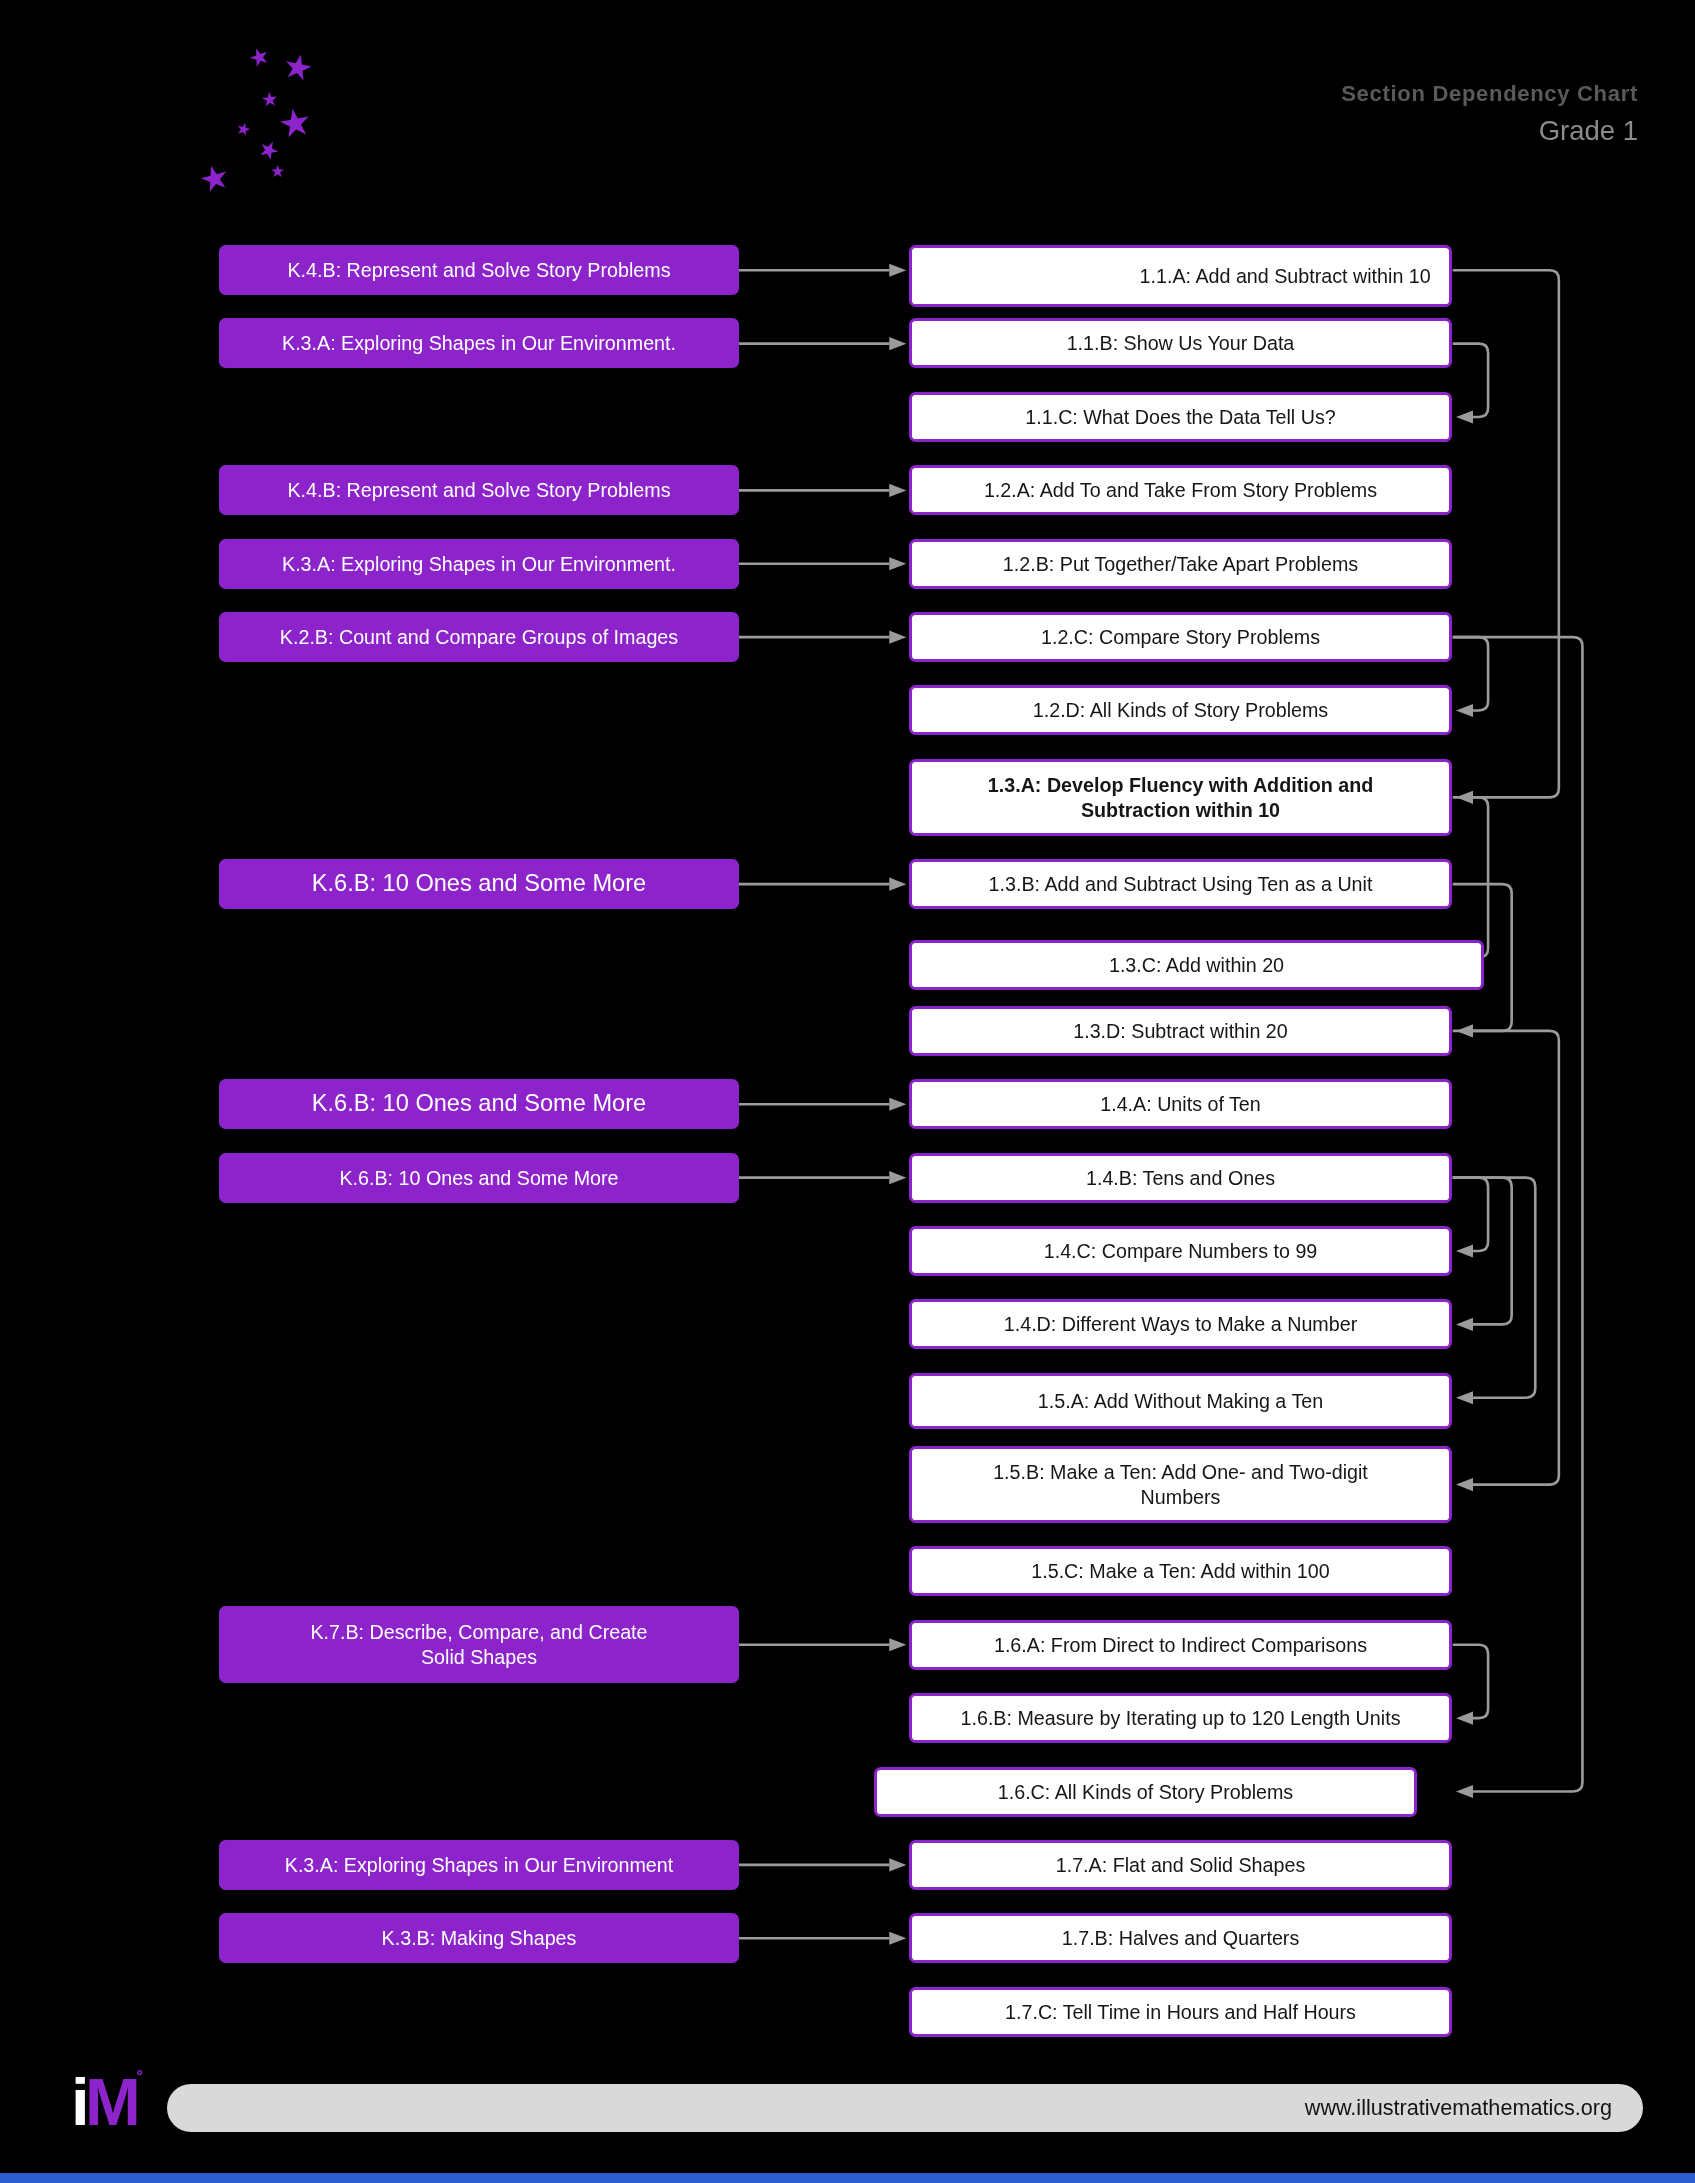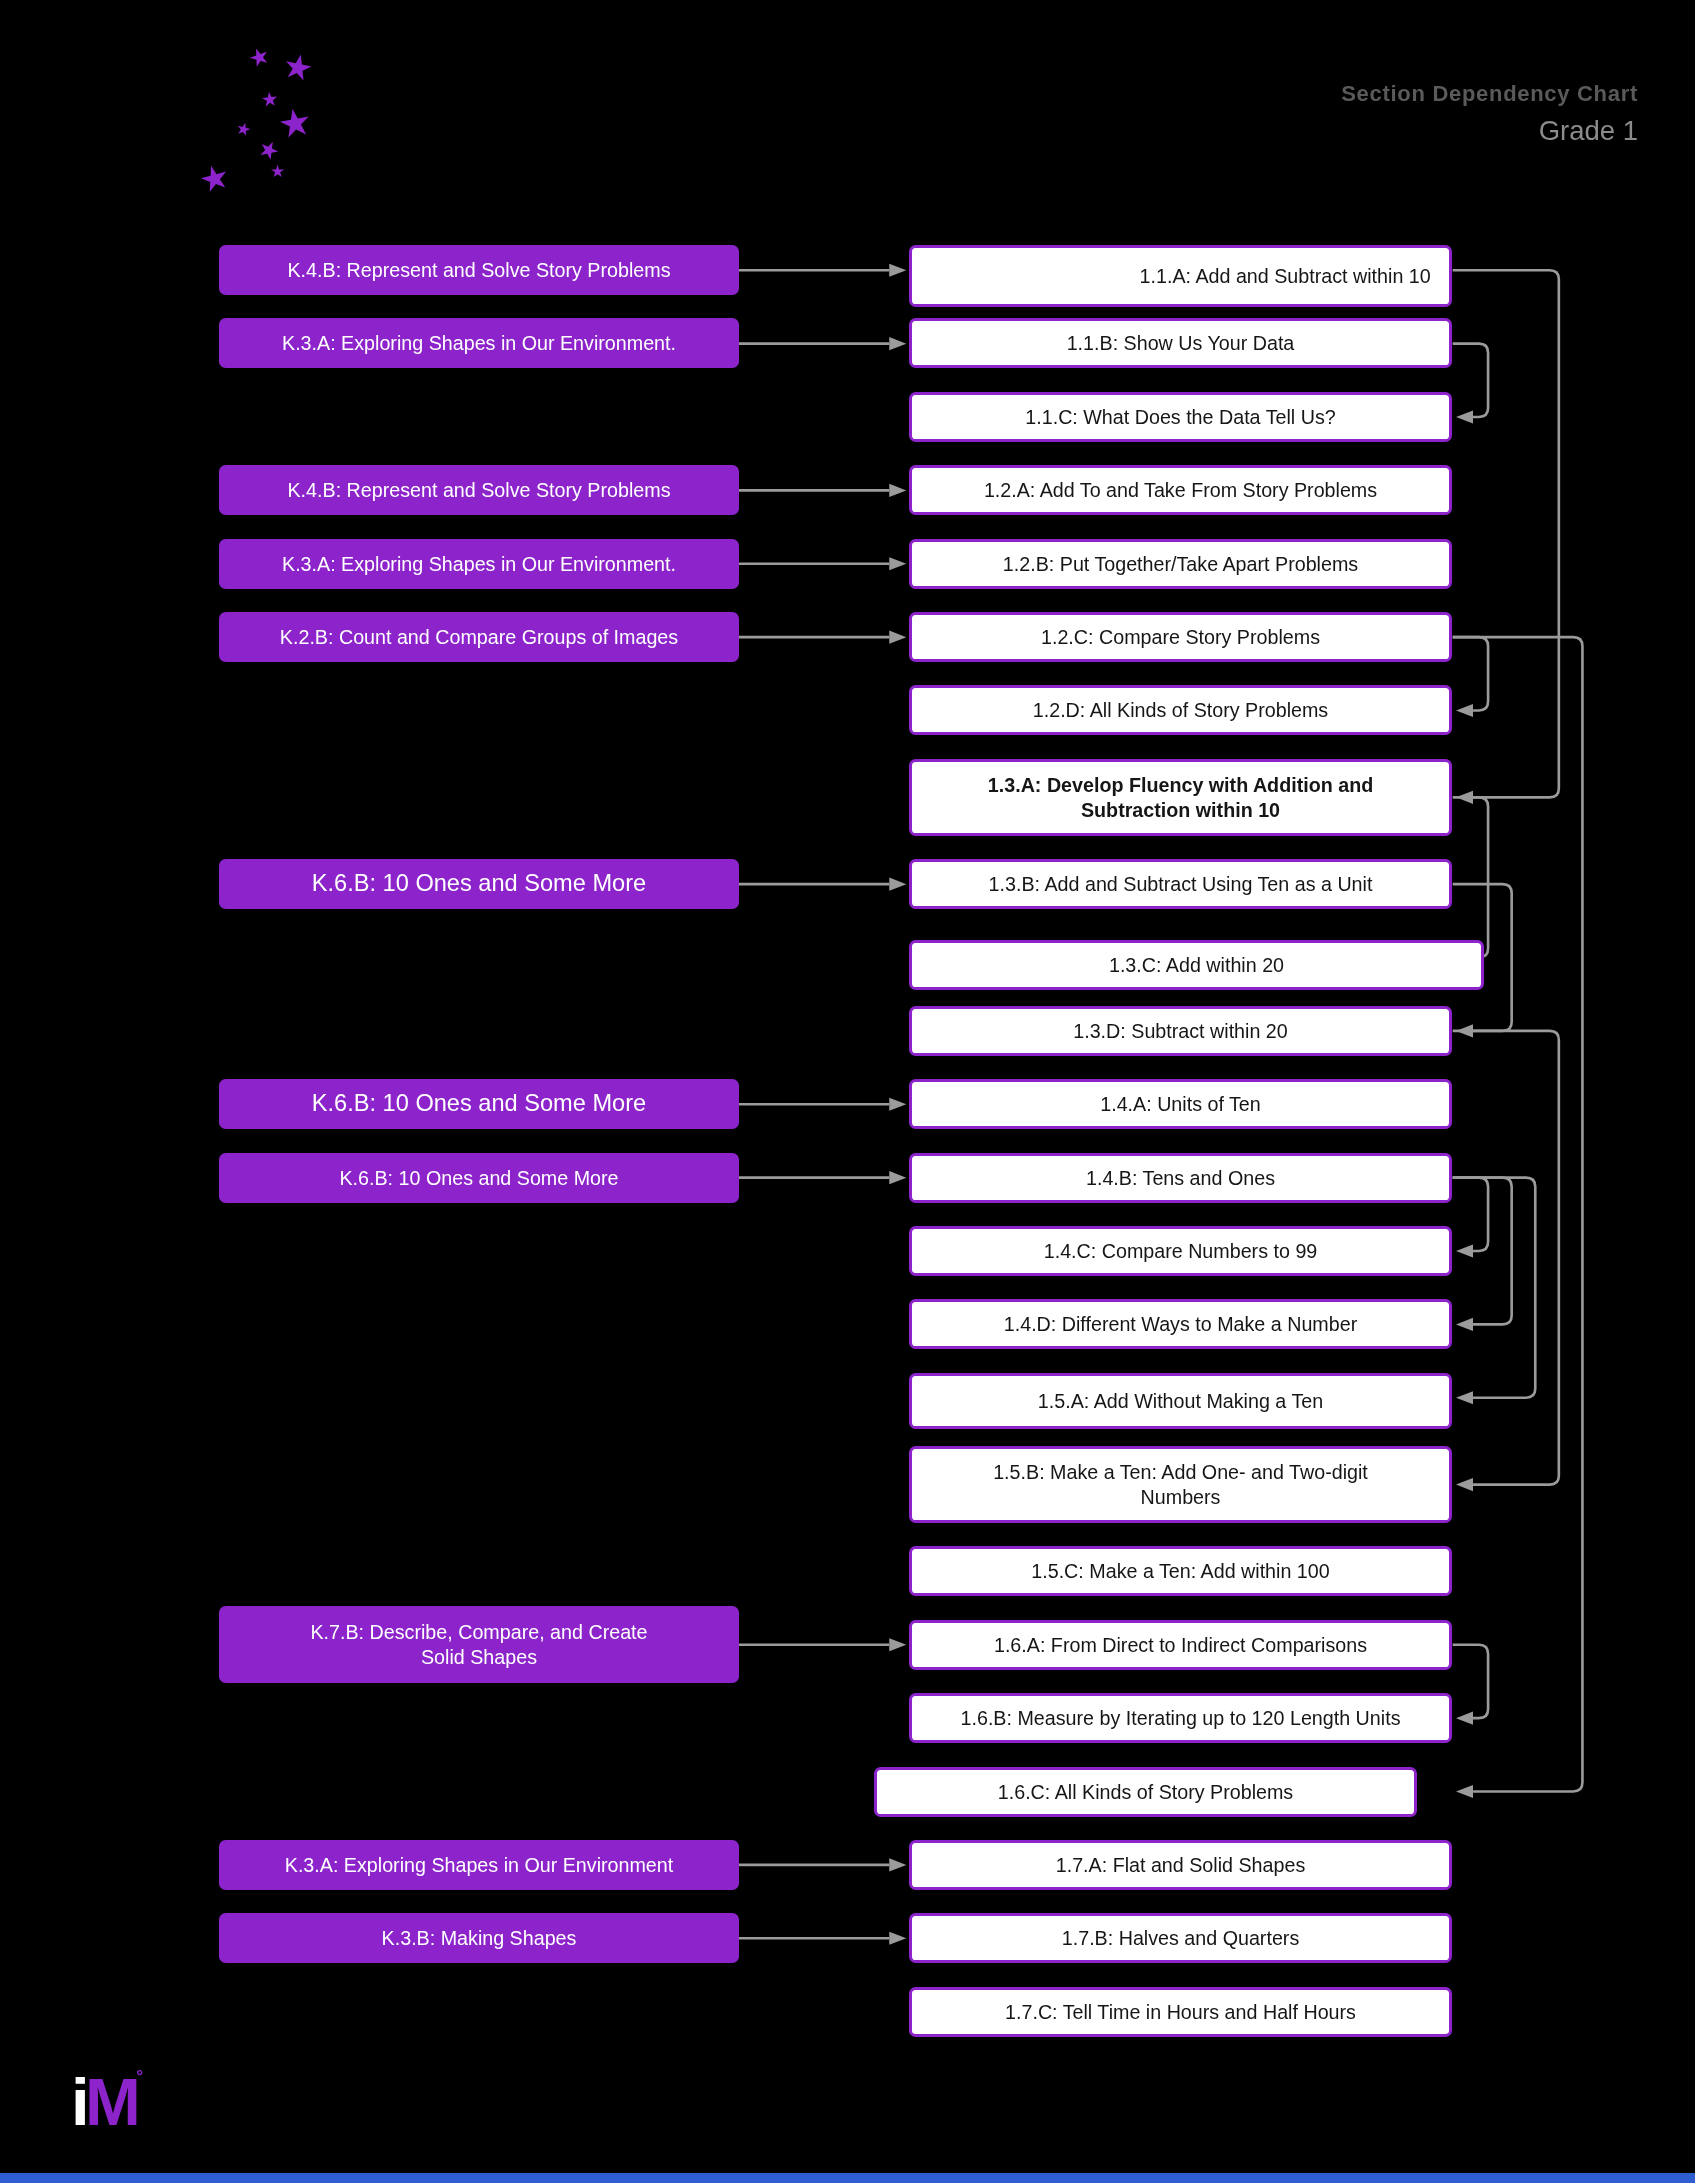--- a/index.html
+++ b/index.html
@@ -210,17 +210,20 @@
         <span>K.7.B: Describe, Compare, and Create Solid Shapes</span>
       </div>
       <div class="prereq" style="left: 219px; top: 1840px; width: 520px; height: 50px;">
         <span>K.3.A: Exploring Shapes in Our Environment</span>
       </div>
       <div class="prereq" style="left: 219px; top: 1913px; width: 520px; height: 50px;">
         <span>K.3.B: Making Shapes</span>
       </div>
     </div>
 
+  <div class="footer-bar">
+    <span class="footer-url">www.illustrativemathematics.org</span>
+  </div>
   <div class="im-logo"><span class="im-i">i</span><span class="im-m">M</span><span class="im-reg">°</span></div>
 
   <div class="bottom-strip"></div>
 </div>
 
 
 </body></html>

